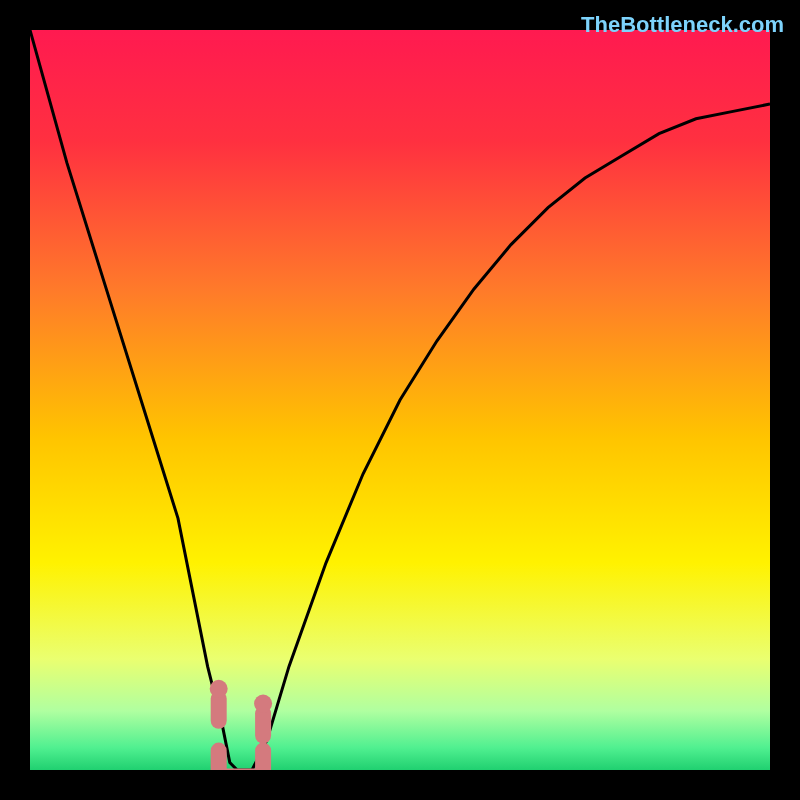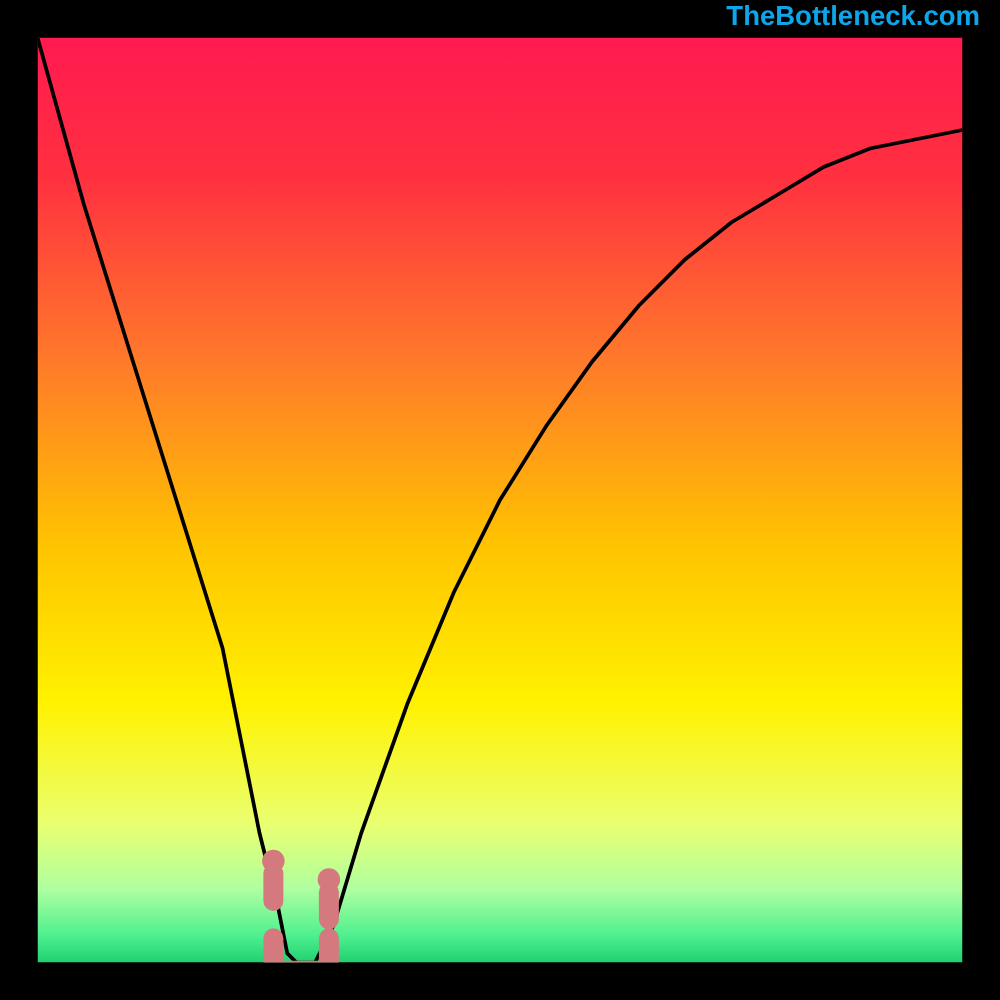--- a/index.html
+++ b/index.html
@@ -18,26 +18,26 @@
 }
 .plot-area {
   position: absolute;
   left: 30px;
   top: 30px;
   width: 740px;
   height: 740px;
 }
 .watermark {
   position: absolute;
-  top: 0;
+  top: 12px;
   right: 16px;
   font-family: Arial, sans-serif;
   font-size: 22px;
   font-weight: bold;
-  color: #0ea5e9;
+  color: #7dd3fc;
   z-index: 10;
 }
 svg {
   position: absolute;
   left: 0;
   top: 0;
 }
 </style>
 </head>
 <body>

